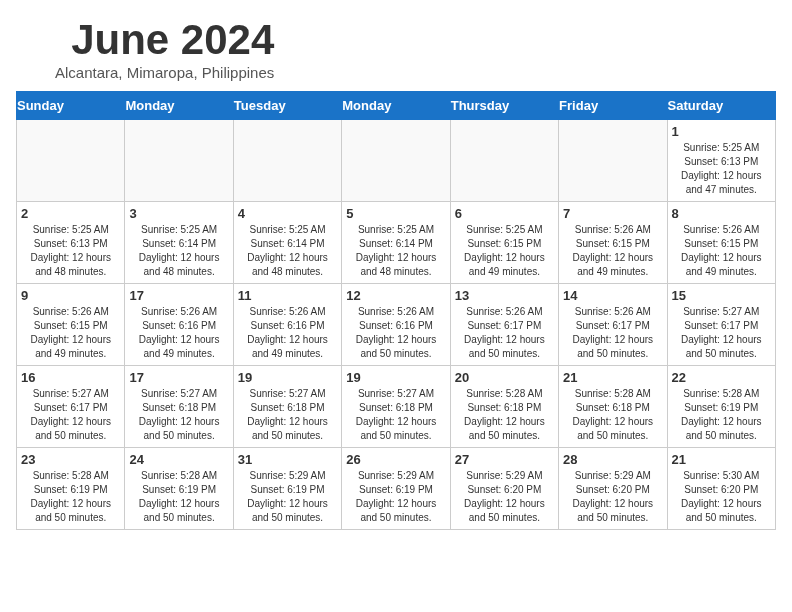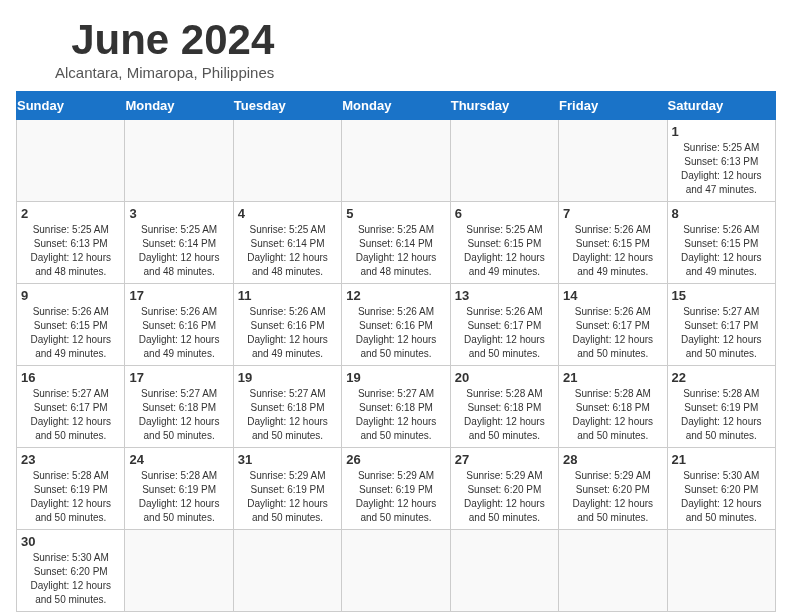--- a/index.html
+++ b/index.html
@@ -287,28 +287,14 @@
 Sunset: 6:20 PM
 Daylight: 12 hours and 50 minutes.</div>
         </td>
         <td>
           <span class="day-number">21</span>
           <div class="day-info">Sunrise: 5:30 AM
 Sunset: 6:20 PM
 Daylight: 12 hours and 50 minutes.</div>
         </td>
       </tr>
-      <tr class="last-row">
-        <td>
-          <span class="day-number">30</span>
-          <div class="day-info">Sunrise: 5:30 AM
-Sunset: 6:20 PM
-Daylight: 12 hours and 50 minutes.</div>
-        </td>
-        <td class="empty-cell"></td>
-        <td class="empty-cell"></td>
-        <td class="empty-cell"></td>
-        <td class="empty-cell"></td>
-        <td class="empty-cell"></td>
-        <td class="empty-cell"></td>
-      </tr>
     </tbody>
 </table>
 
 </body></html>

